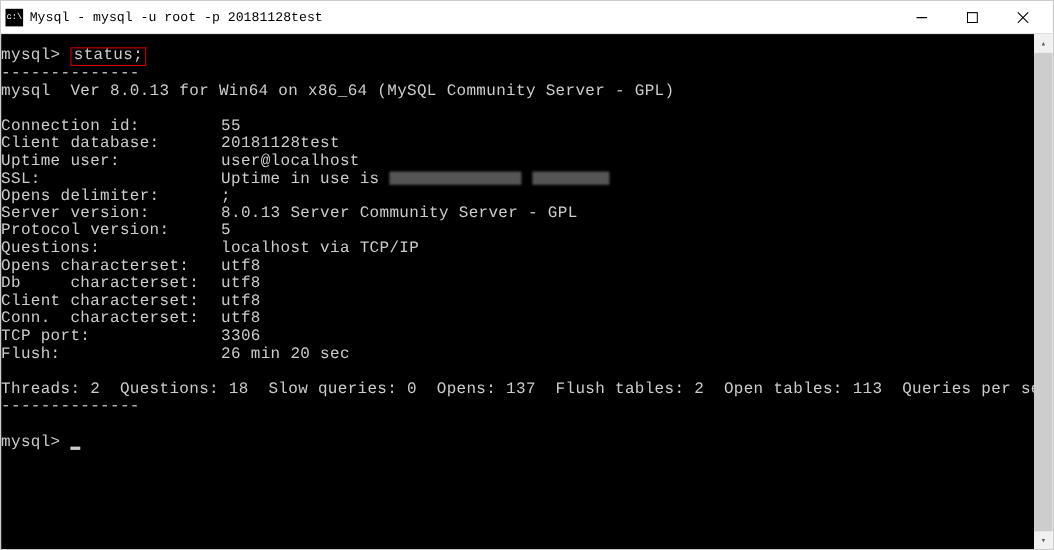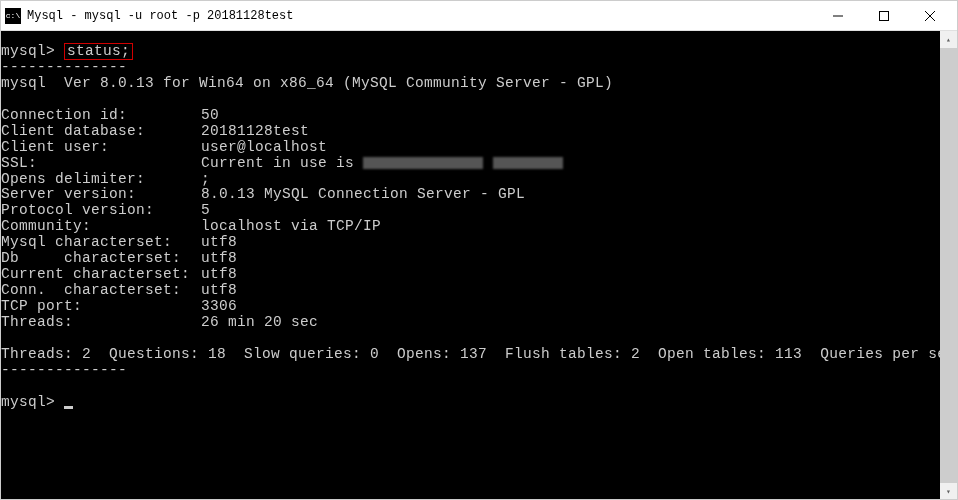--- a/index.html
+++ b/index.html
@@ -153,34 +153,34 @@
         </svg>
     </div>
   </div>
 </div>
 
 <div class="console-wrap">
   <div class="console"><span class="prompt-line"><span>mysql&gt;</span> <span class="highlight-box"><span>status;</span></span></span>
 <span>--------------</span>
 <span>mysql  Ver 8.0.13 for Win64 on x86_64 (MySQL Community Server - GPL)</span>
 
-<span class="kv-line"><span class="kv-key">Connection id:</span><span>50</span></span>
+<span class="kv-line"><span class="kv-key">Connection id:</span><span>55</span></span>
 <span class="kv-line"><span class="kv-key">Client database:</span><span>20181128test</span></span>
-<span class="kv-line"><span class="kv-key">Client user:</span><span>user@localhost</span></span>
-<span class="kv-line"><span class="kv-key">SSL:</span><span>Current in use is </span><span class="redacted r1"></span><span class="redacted r2"></span></span>
+<span class="kv-line"><span class="kv-key">Uptime user:</span><span>user@localhost</span></span>
+<span class="kv-line"><span class="kv-key">SSL:</span><span>Uptime in use is </span><span class="redacted r1"></span><span class="redacted r2"></span></span>
 <span class="kv-line"><span class="kv-key">Opens delimiter:</span><span>;</span></span>
-<span class="kv-line"><span class="kv-key">Server version:</span><span>8.0.13 MySQL Connection Server - GPL</span></span>
+<span class="kv-line"><span class="kv-key">Server version:</span><span>8.0.13 Server Community Server - GPL</span></span>
 <span class="kv-line"><span class="kv-key">Protocol version:</span><span>5</span></span>
-<span class="kv-line"><span class="kv-key">Community:</span><span>localhost via TCP/IP</span></span>
-<span class="kv-line"><span class="kv-key">Mysql characterset:</span><span>utf8</span></span>
+<span class="kv-line"><span class="kv-key">Questions:</span><span>localhost via TCP/IP</span></span>
+<span class="kv-line"><span class="kv-key">Opens characterset:</span><span>utf8</span></span>
 <span class="kv-line"><span class="kv-key">Db     characterset:</span><span>utf8</span></span>
-<span class="kv-line"><span class="kv-key">Current characterset:</span><span>utf8</span></span>
+<span class="kv-line"><span class="kv-key">Client characterset:</span><span>utf8</span></span>
 <span class="kv-line"><span class="kv-key">Conn.  characterset:</span><span>utf8</span></span>
 <span class="kv-line"><span class="kv-key">TCP port:</span><span>3306</span></span>
-<span class="kv-line"><span class="kv-key">Threads:</span><span>26 min 20 sec</span></span>
+<span class="kv-line"><span class="kv-key">Flush:</span><span>26 min 20 sec</span></span>
 
 <span>Threads: 2  Questions: 18  Slow queries: 0  Opens: 137  Flush tables: 2  Open tables: 113  Queries per second avg: 0.011</span>
 <span>--------------</span>
 
 <span>mysql&gt;</span> <span class="cursor"></span>
 </div>
   <div class="scrollbar">
     <div class="scrollbar-arrow">▴</div>
     <div class="scrollbar-track">
       <div class="scrollbar-thumb"></div>

